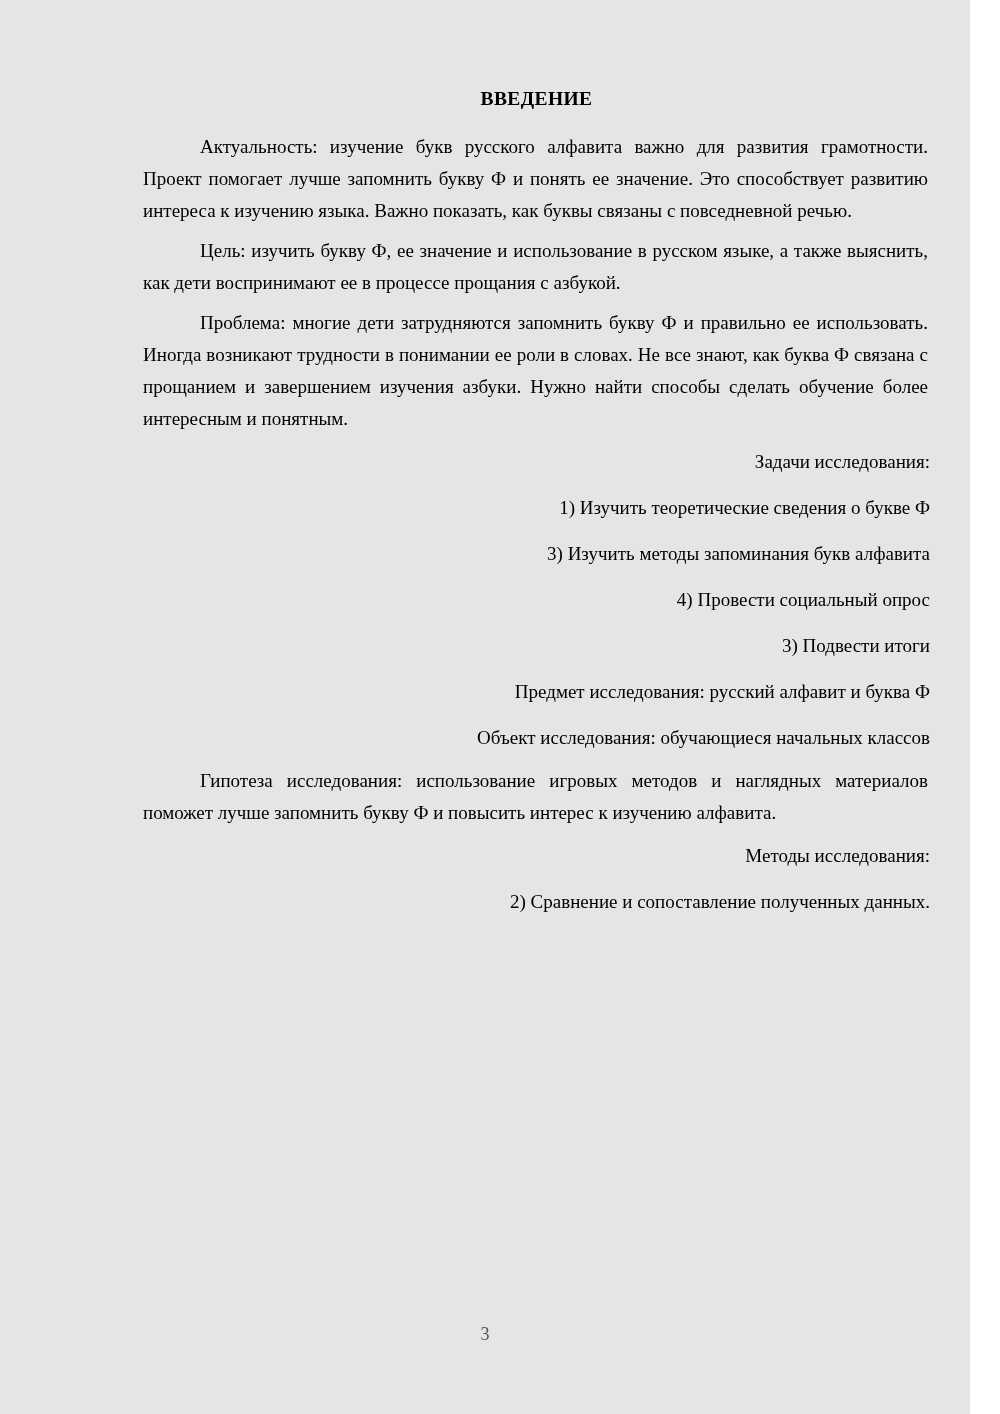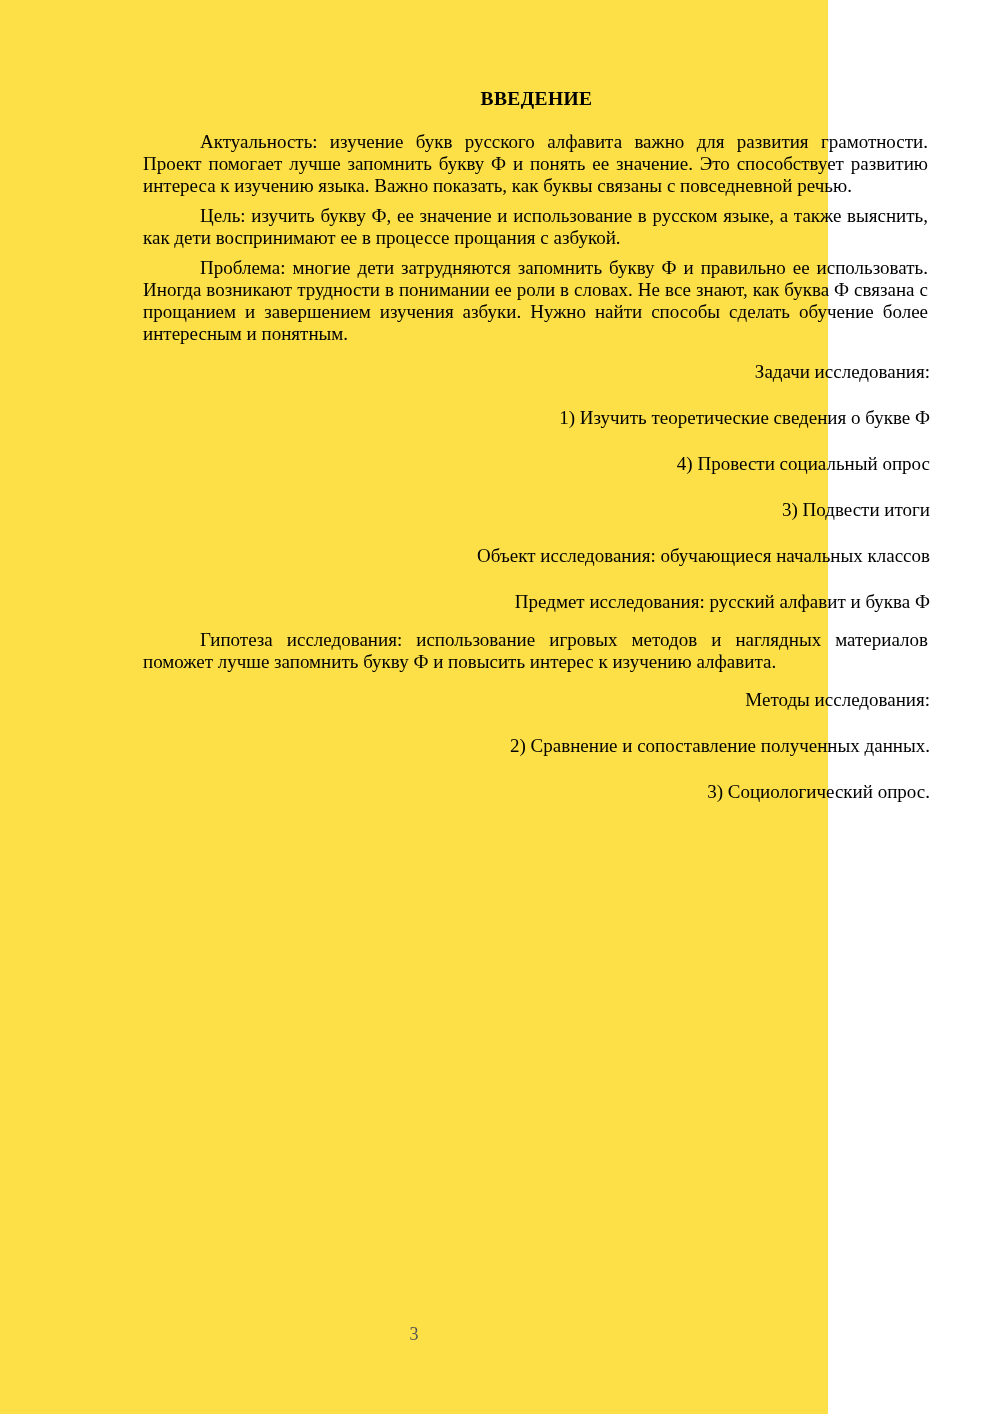--- a/index.html
+++ b/index.html
@@ -10,46 +10,46 @@
     width: 1000px;
     height: 1414px;
     background: #ffffff;
     font-family: "Liberation Serif", "DejaVu Serif", serif;
     color: #000000;
     -webkit-font-smoothing: antialiased;
   }
 
   .page {
     position: relative;
-    width: 828px;
+    width: 970px;
     height: 1414px;
     box-sizing: border-box;
     padding: 0;
-    background: #fde047;
+    background: #e5e5e5;
   }
 
   .content {
     position: absolute;
     left: 143px;
     top: 86px;
     width: 787px; 
   }
 
   .doc-heading {
     font-size: 19.5px;
     font-weight: bold;
     text-align: center;
     letter-spacing: 0.4px;
     margin: 0 0 20px 0;
     line-height: 1.3;
   }
 
   .para {
     font-size: 19px;
-    line-height: 22px;
+    line-height: 32px;
     text-align: justify;
     text-justify: inter-word;
     text-indent: 57px;
     margin: 0 2px 8px 0;
     hyphens: none;
   }
 
   .label-line {
     font-size: 19px;
     line-height: 38px;
@@ -88,31 +88,31 @@
 
     <p class="para">Актуальность: изучение букв русского алфавита важно для развития грамотности. Проект помогает лучше запомнить букву Ф и понять ее значение. Это способствует развитию интереса к изучению языка. Важно показать, как буквы связаны с повседневной речью.</p>
 
     <p class="para">Цель: изучить букву Ф, ее значение и использование в русском языке, а также выяснить, как дети воспринимают ее в процессе прощания с азбукой.</p>
 
     <p class="para">Проблема: многие дети затрудняются запомнить букву Ф и правильно ее использовать. Иногда возникают трудности в понимании ее роли в словах. Не все знают, как буква Ф связана с прощанием и завершением изучения азбуки. Нужно найти способы сделать обучение более интересным и понятным.</p>
 
     <p class="label-line">Задачи исследования:</p>
 
     <p class="list-item">1) Изучить теоретические сведения о букве Ф</p>
+    <p class="list-item">3) Изучить методы запоминания букв алфавита</p>
     <p class="list-item">4) Провести социальный опрос</p>
     <p class="list-item">3) Подвести итоги</p>
 
+    <p class="label-line">Предмет исследования: русский алфавит и буква Ф</p>
+
     <p class="label-line">Объект исследования: обучающиеся начальных классов</p>
-
-    <p class="label-line">Предмет исследования: русский алфавит и буква Ф</p>
 
     <p class="para">Гипотеза исследования: использование игровых методов и наглядных материалов поможет лучше запомнить букву Ф и повысить интерес к изучению алфавита.</p>
 
     <p class="label-line">Методы исследования:</p>
 
     <p class="list-item">2) Сравнение и сопоставление полученных данных.</p>
-    <p class="list-item">3) Социологический опрос.</p>
 
   </div>
 
   <div class="page-number">3</div>
 
 </div>
 
 </body></html>

